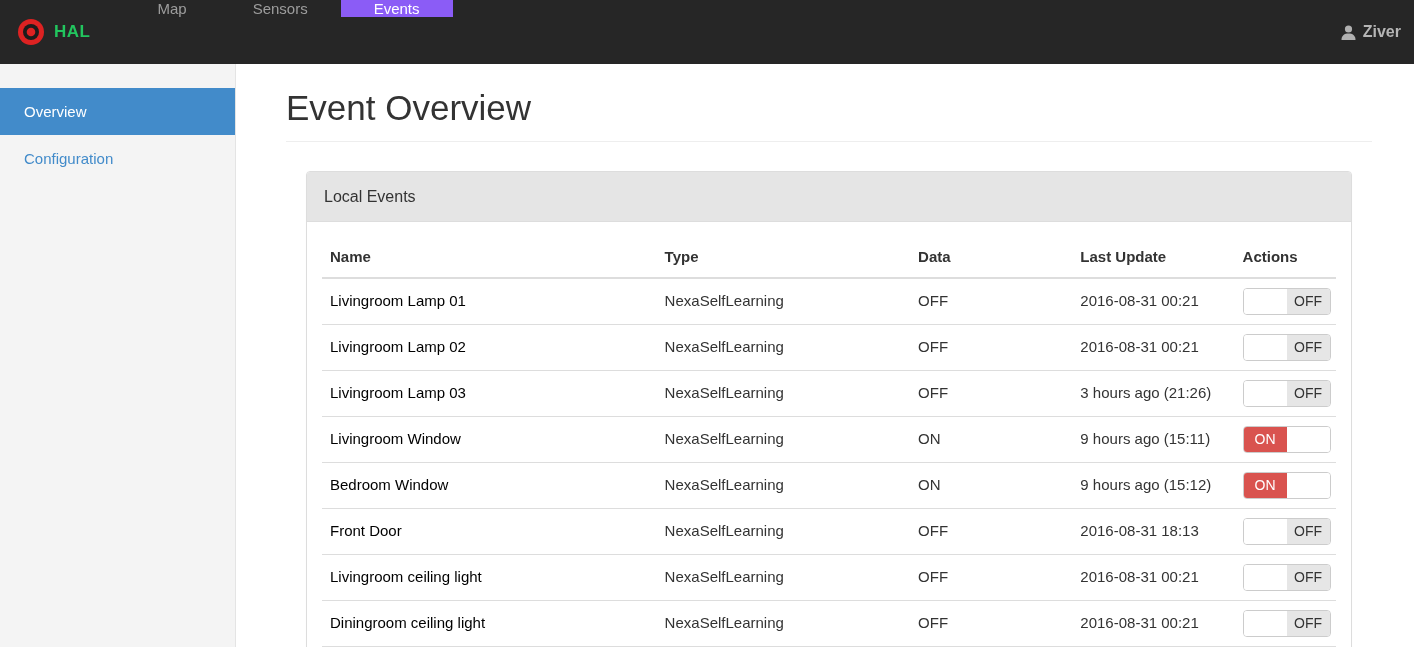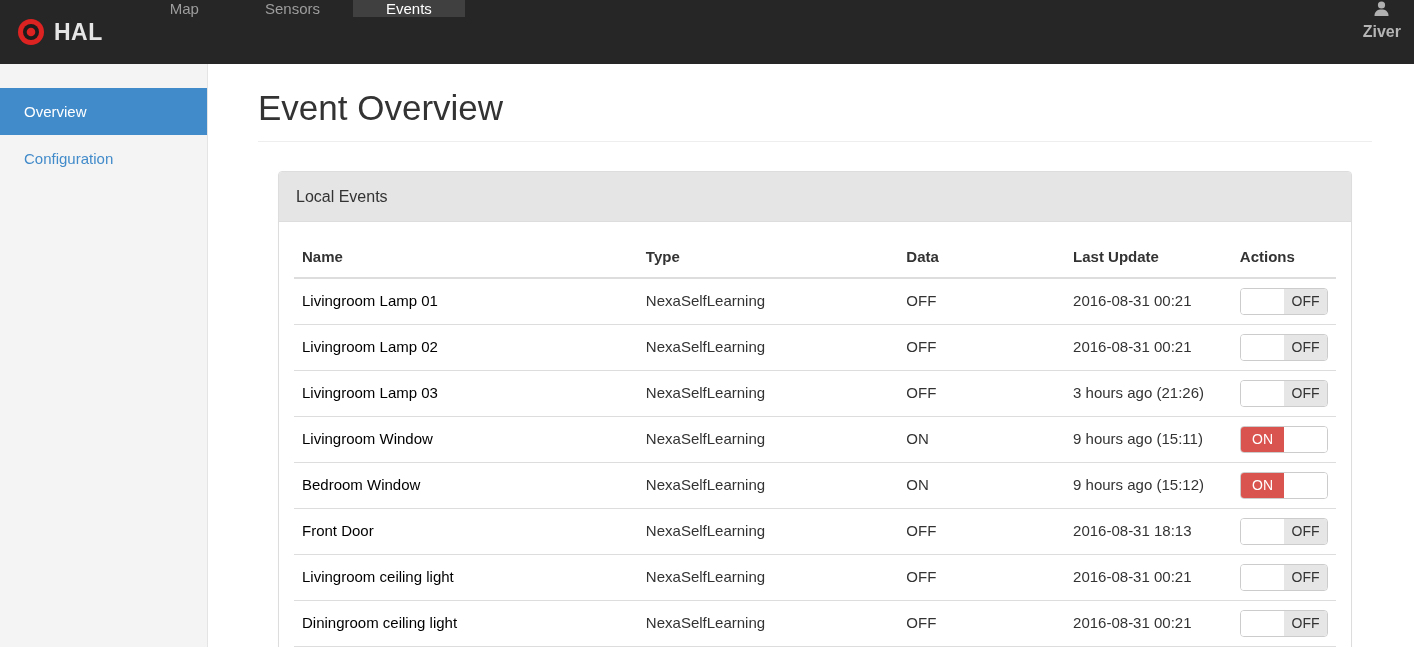--- a/index.html
+++ b/index.html
@@ -19,65 +19,64 @@
     align-items: stretch;
   }
   .brand {
     display: flex;
     align-items: center;
     gap: 9px;
     padding: 0 16px 0 17px;
   }
   .brand-logo { width: 28px; height: 28px; display: block; }
   .brand-text {
-    color: #e5e5e5;
-    font-size: 23px;
+    color: #22c55e;
+    font-size: 17px;
     font-weight: bold;
     letter-spacing: 0.5px;
   }
   .nav-links { display: flex; align-items: flex-start; margin-left: 18px; }
   .nav-item {
     display: flex;
     align-items: center;
     padding: 0 33px;
     font-size: 15px;
     color: #9d9d9d;
     text-decoration: none;
     cursor: pointer;
   }
   .nav-item.active {
-    background: #404040;
+    background: #8b5cf6;
     color: #ffffff;
   }
   .navbar-spacer { flex: 1; }
   .navbar-user {
     display: flex;
     align-items: center;
     gap: 6px;
     padding: 0 13px;
     cursor: pointer;
-    flex-direction: column;
   }
   .user-icon { width: 17px; height: 17px; }
   .user-name {
     color: #b5b5b5;
     font-size: 16px;
     font-weight: bold;
   }
 
   
   .layout {
     display: flex;
     height: 583px;
     align-items: stretch;
   }
 
   
   .sidebar {
-    width: 208px;
+    width: 236px;
     background: #f4f4f4;
     border-right: 1px solid #e4e4e4;
     flex-shrink: 0;
   }
   .side-list { margin-top: 24px; }
   .side-item {
     display: block;
     padding: 15px 24px;
     font-size: 15px;
     color: #428bca;

